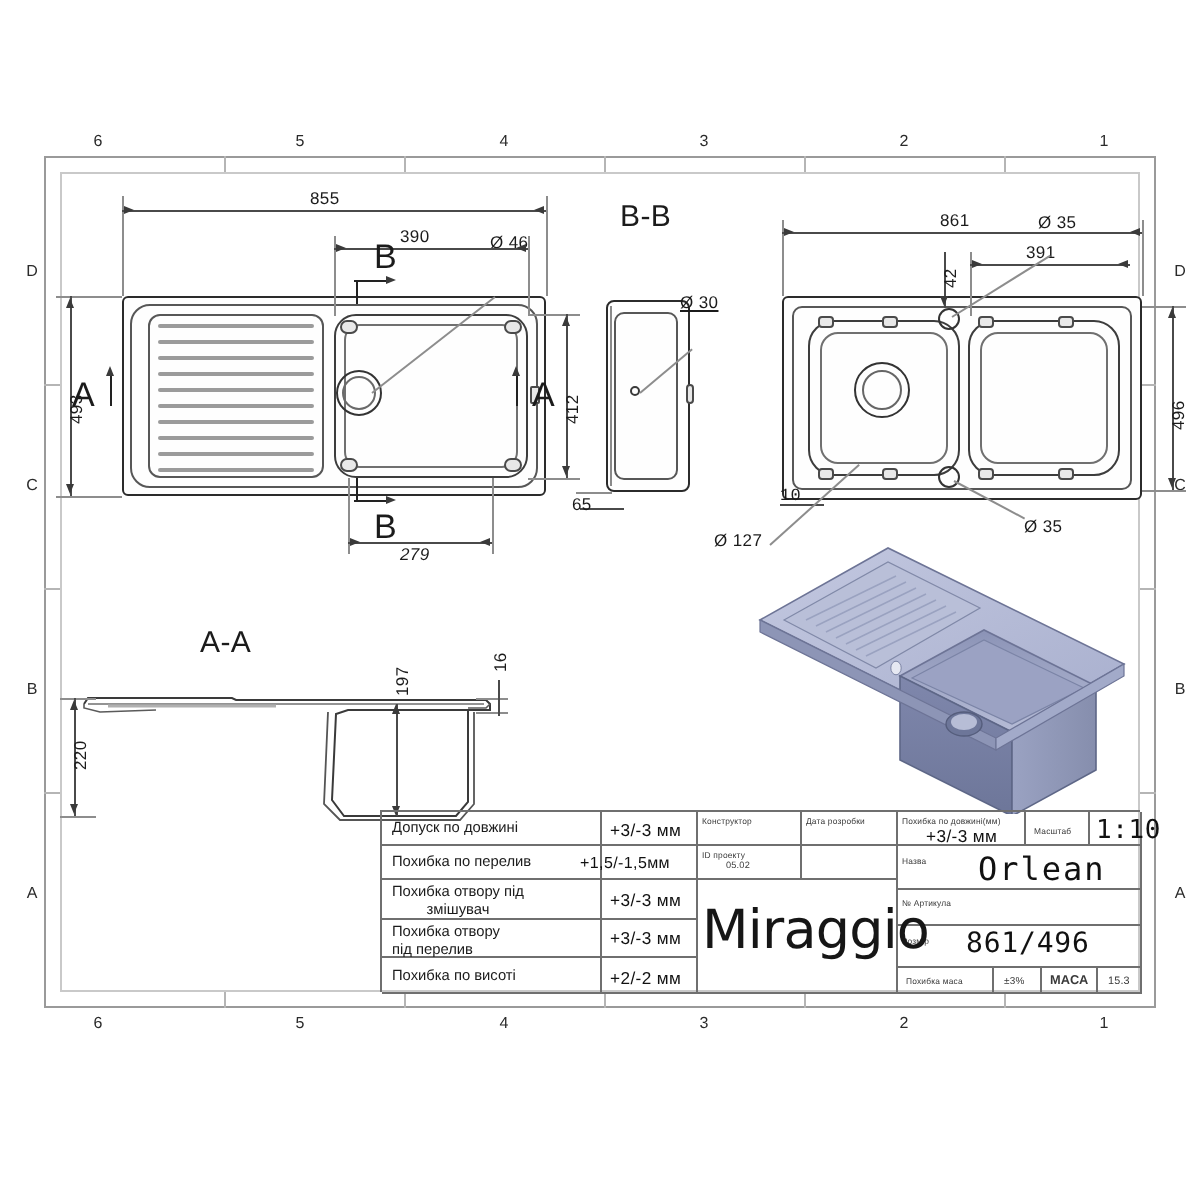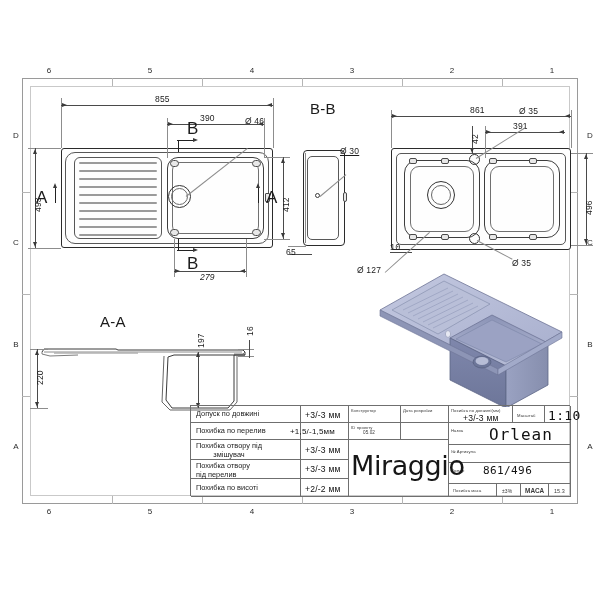--- a/index.html
+++ b/index.html
@@ -58,21 +58,21 @@
          white-space:pre-line;}
   .tbval{position:absolute;font-size:8.6px;color:#111;letter-spacing:.2px;}
   .tbmicro{position:absolute;font-size:4.2px;color:#3a3a3a;letter-spacing:.1px;
            white-space:nowrap;}
   .brand{position:absolute;font-size:27px;color:#161616;letter-spacing:-0.4px;
          font-family:"DejaVu Sans", sans-serif;}
   .name-val{position:absolute;font-size:16px;color:#111;letter-spacing:1px;
             font-family:"DejaVu Sans Mono", monospace;}
   .scale-val{position:absolute;font-size:13px;color:#111;letter-spacing:.3px;
              font-family:"DejaVu Sans Mono", monospace;}
-  .size-val{position:absolute;font-size:11px;color:#111;letter-spacing:.4px;
+  .size-val{position:absolute;font-size:14px;color:#111;letter-spacing:.4px;
             font-family:"DejaVu Sans Mono", monospace;}
 </style>
 </head>
 <body>
 
 <div id="sheet">
 
   <div class="frame-outer"></div>
   <div class="frame-inner"></div>
 

